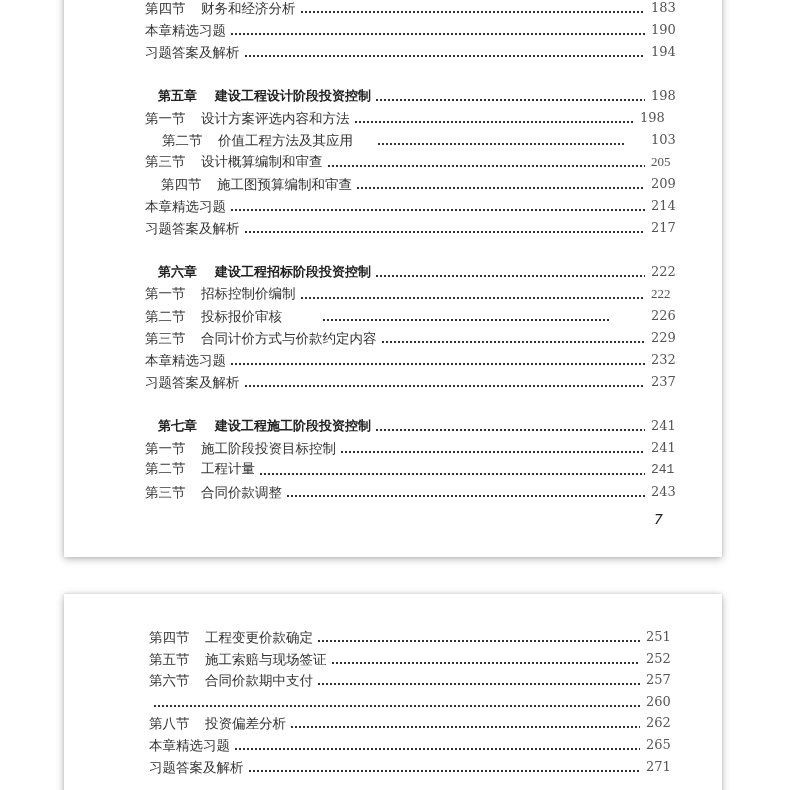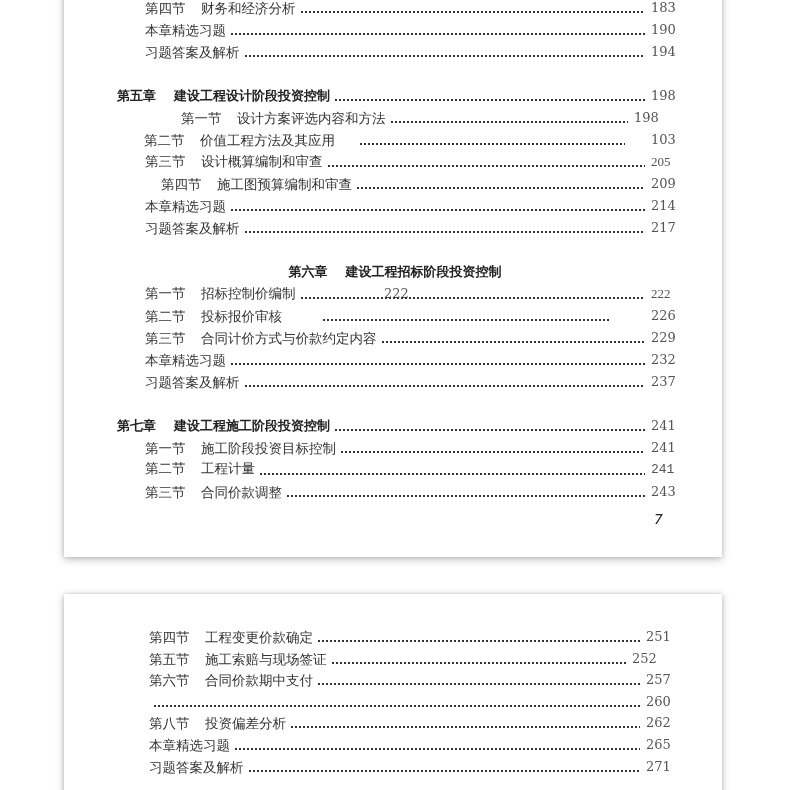--- a/index.html
+++ b/index.html
@@ -51,21 +51,21 @@
     text-align: left;
     color: #555;
     font-size: 13px;
   }
   .row.chapter {
     font-family: "DejaVu Sans", "Liberation Sans", sans-serif;
     font-weight: bold;
     color: #222;
     font-size: 13px;
   }
-  .row.chapter .ch-no { display: inline-block; width: 57px; }
+  .row.chapter .ch-no { display: inline-block; width: 57px; margin-left: 41px; }
   .folio {
     position: absolute;
     font-family: "DejaVu Sans", "Liberation Sans", sans-serif;
     font-style: italic;
     font-size: 14px;
     color: #222;
   }
 </style>
 </head>
 <body>
@@ -86,26 +86,26 @@
     <span class="label">习题答案及解析</span>
     <span class="leader"></span>
     <span class="pg">194</span>
   </div>
 
   <div class="row chapter" style="top:95px; left:53px; right:49px;">
     <span class="label"><span class="ch-no">第五章</span><span>建设工程设计阶段投资控制</span></span>
     <span class="leader"></span>
     <span class="pg" style="font-weight:normal;font-family:'DejaVu Serif',serif;">198</span>
   </div>
-  <div class="row" style="top:117px; left:81px; right:66px;margin-left:36px;">
+  <div class="row" style="top:117px; left:81px; right:60px;">
     <span class="label"><span class="sec-no">第一节</span><span>设计方案评选内容和方法</span></span>
     <span class="leader"></span>
     <span class="pg">198</span>
   </div>
-  <div class="row" style="top:139px; left:80px; right:49px;gap:20px;">
+  <div class="row" style="top:139px; left:98px; right:49px;gap:20px;">
     <span class="label"><span class="sec-no">第二节</span><span>价值工程方法及其应用</span></span>
     <span class="leader"></span>
     <span class="pg">103</span>
   </div>
   <div class="row" style="top:161px; left:81px; right:49px;font-family:Liberation Serif, serif;">
     <span class="label"><span class="sec-no">第三节</span><span>设计概算编制和审查</span></span>
     <span class="leader"></span>
     <span class="pg">205</span>
   </div>
   <div class="row" style="top:183px; left:81px; right:49px;margin-left:16px;">
@@ -117,21 +117,21 @@
     <span class="label">本章精选习题</span>
     <span class="leader"></span>
     <span class="pg">214</span>
   </div>
   <div class="row" style="top:227px; left:81px; right:49px;">
     <span class="label">习题答案及解析</span>
     <span class="leader"></span>
     <span class="pg">217</span>
   </div>
 
-  <div class="row chapter" style="top:271px; left:53px; right:49px;flex-direction:column;">
+  <div class="row chapter" style="top:271px; left:53px; right:49px;">
     <span class="label"><span class="ch-no">第六章</span><span>建设工程招标阶段投资控制</span></span>
     <span class="leader"></span>
     <span class="pg" style="font-weight:normal;font-family:'DejaVu Serif',serif;">222</span>
   </div>
   <div class="row" style="top:293px; left:81px; right:49px;font-family:Liberation Serif, serif;">
     <span class="label"><span class="sec-no">第一节</span><span>招标控制价编制</span></span>
     <span class="leader"></span>
     <span class="pg">222</span>
   </div>
   <div class="row" style="top:315px; left:81px; right:49px;gap:36px;">
@@ -178,21 +178,21 @@
 
   <div class="folio" style="top:521px; left:590px;">7</div>
 </div>
 
 <div class="page" id="page2">
   <div class="row" style="top:32px; left:85px; right:54px;">
     <span class="label"><span class="sec-no">第四节</span><span>工程变更价款确定</span></span>
     <span class="leader"></span>
     <span class="pg">251</span>
   </div>
-  <div class="row" style="top:54px; left:85px; right:68px;align-items:flex-end;">
+  <div class="row" style="top:54px; left:85px; right:54px;align-items:flex-end;">
     <span class="label"><span class="sec-no">第五节</span><span>施工索赔与现场签证</span></span>
     <span class="leader"></span>
     <span class="pg">252</span>
   </div>
   <div class="row" style="top:75px; left:85px; right:54px;align-items:center;">
     <span class="label"><span class="sec-no">第六节</span><span>合同价款期中支付</span></span>
     <span class="leader"></span>
     <span class="pg">257</span>
   </div>
   <div class="row" style="top:97px; left:85px; right:54px;">

